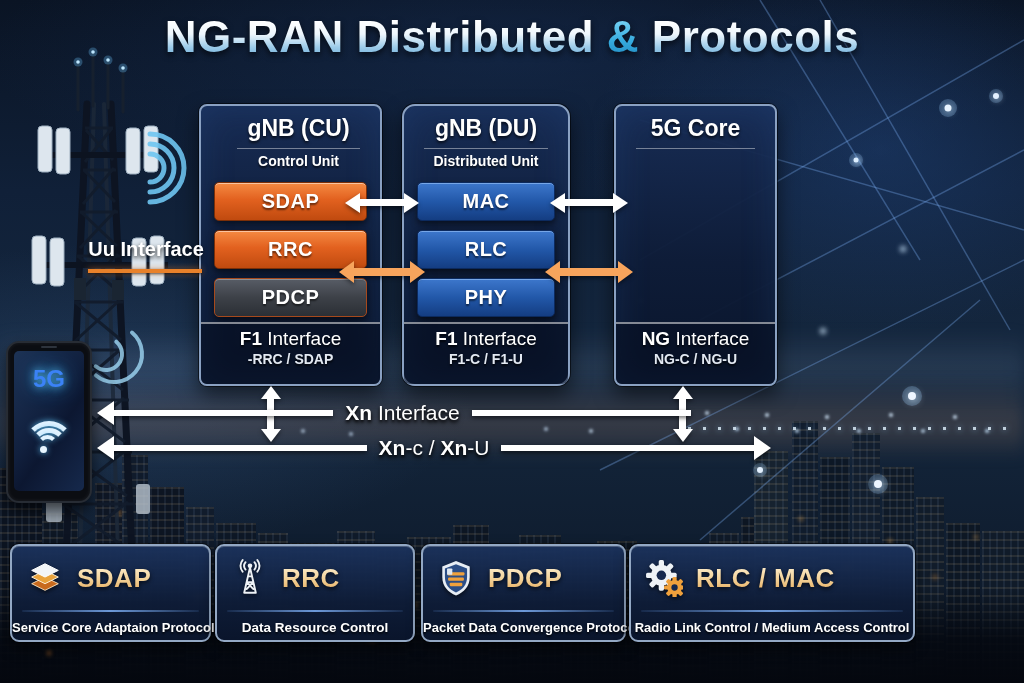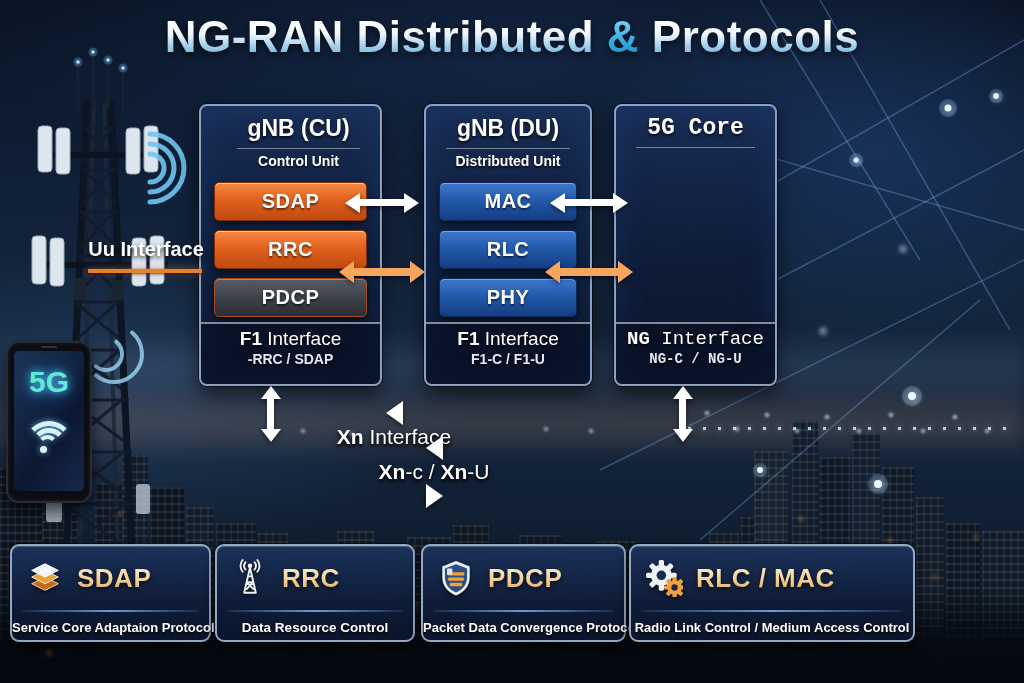--- a/index.html
+++ b/index.html
@@ -31,21 +31,21 @@
     background:repeating-linear-gradient(90deg,rgba(225,242,255,.95) 0 3px,transparent 3px 15px);
     filter:drop-shadow(0 0 3px rgba(160,215,255,.9));}
   svg.tower{position:absolute;left:-12px;top:40px;z-index:4;}
   
   .phone{position:absolute;left:6px;top:341px;width:82px;height:158px;z-index:5;
     background:#0b0d12;border:2px solid #272c34;border-radius:13px;
     box-shadow:0 8px 16px rgba(0,0,0,.65), inset 0 0 4px rgba(255,255,255,.08);}
   .phone-screen{position:absolute;left:6px;right:6px;top:8px;bottom:10px;border-radius:5px;
     background:linear-gradient(125deg,#1d3356 0%,#11203e 45%,#0c1731 60%,#16294c 100%);}
   .phone-speaker{position:absolute;left:33px;top:3px;width:16px;height:2px;border-radius:2px;background:#2d333c;}
-  .phone-5g{position:absolute;left:0;right:0;top:22px;text-align:center;font-size:30px;font-weight:bold;color:#5eead4;
+  .phone-5g{position:absolute;left:0;right:0;top:22px;text-align:center;font-size:24px;font-weight:bold;color:#3b82f6;
     text-shadow:0 0 9px #55c2f5,0 0 20px #2a96e0;}
   .warc{position:absolute;border:5px solid transparent;border-top-color:#e2f3ff;border-radius:50%;
     filter:drop-shadow(0 0 3px rgba(95,195,245,.9));}
   .wdot{position:absolute;width:7px;height:7px;border-radius:50%;background:#e8f6ff;
     box-shadow:0 0 6px rgba(95,195,245,.95);}
   
   .title{position:absolute;left:0;right:0;top:12px;margin:0;text-align:center;z-index:9;
     font-size:44px;font-weight:bold;letter-spacing:.5px;
     filter:drop-shadow(0 3px 3px rgba(0,0,0,.65));}
   .title .tg{background:linear-gradient(180deg,#ffffff 18%,#eef7fd 45%,#9ccbe9 72%,#63a7d6 100%);
@@ -89,21 +89,21 @@
   .v-arrow{position:absolute;width:7px;background:#fff;z-index:7;filter:drop-shadow(0 2px 2px rgba(0,0,0,.5));}
   .v-arrow::before,.v-arrow::after{content:"";position:absolute;left:50%;transform:translateX(-50%);
     width:0;height:0;border-style:solid;}
   .v-arrow::before{top:-13px;border-width:0 10px 13px 10px;border-color:transparent transparent #fff transparent;}
   .v-arrow::after{bottom:-13px;border-width:13px 10px 0 10px;border-color:#fff transparent transparent transparent;}
   
   .uu-label{position:absolute;left:86px;top:238px;width:120px;z-index:7;text-align:center;
     color:#fff;font-weight:bold;font-size:20px;text-shadow:0 2px 4px rgba(0,0,0,.85);}
   .uu-line{position:absolute;left:88px;top:269px;width:114px;height:4px;background:#e8812a;z-index:7;
     box-shadow:0 1px 3px rgba(0,0,0,.6),0 0 6px rgba(232,129,42,.6);}
-  .xn-row{position:absolute;display:flex;align-items:center;z-index:7;filter:drop-shadow(0 2px 2px rgba(0,0,0,.55));flex-direction:column;}
+  .xn-row{position:absolute;display:flex;align-items:center;z-index:7;filter:drop-shadow(0 2px 2px rgba(0,0,0,.55));}
   .xn-row .bar{flex:1;height:6px;background:#fff;}
   .xn-row .tri-l{width:0;height:0;border-style:solid;border-width:12px 17px 12px 0;border-color:transparent #fff transparent transparent;}
   .xn-row .tri-r{width:0;height:0;border-style:solid;border-width:12px 0 12px 17px;border-color:transparent transparent transparent #fff;}
   .xn-row .xlabel{margin:0 12px;color:#fff;font-size:21px;white-space:nowrap;text-shadow:0 2px 3px rgba(0,0,0,.8);}
   .xn-row .xlabel b{font-weight:bold;}
   .xn-row .xlabel span{font-weight:normal;}
   
   .legend{position:absolute;top:544px;height:94px;z-index:9;border-radius:9px;border:2px solid #93a8c4;
     background:linear-gradient(180deg,rgba(27,50,92,.97) 0%,rgba(14,28,55,.97) 60%,rgba(10,21,44,.98) 100%);
     box-shadow:0 0 0 1px rgba(0,0,0,.5),0 6px 14px rgba(0,0,0,.6), inset 0 1px 0 rgba(255,255,255,.22);}
@@ -293,36 +293,36 @@
       <div class="proto orange">SDAP</div>
       <div class="proto orange">RRC</div>
       <div class="proto dark orange-edge">PDCP</div>
     </div>
     <div class="col-footer">
       <div class="footer-main"><b>F1</b><span> Interface</span></div>
       <div class="footer-sub">-RRC / SDAP</div>
     </div>
   </div>
 
-  <div class="col" style="left:424px;width:164px;">
+  <div class="col" style="left:402px;width:164px;border-radius:13px;">
     <div class="col-header">gNB (DU)</div>
     <div class="col-sep"></div>
     <div class="col-sub">Distributed Unit</div>
     <div class="proto-stack">
       <div class="proto blue">MAC</div>
       <div class="proto blue">RLC</div>
       <div class="proto blue">PHY</div>
     </div>
     <div class="col-footer">
       <div class="footer-main"><b>F1</b><span> Interface</span></div>
       <div class="footer-sub">F1-C / F1-U</div>
     </div>
   </div>
 
-  <div class="col" style="left:614px;width:159px;font-family:Liberation Mono, monospace;">
+  <div class="col" style="left:614px;width:159px;">
     <div class="col-header">5G Core</div>
     <div class="col-sep"></div>
     <div class="col-sub"></div>
     <div class="col-footer">
       <div class="footer-main"><b>NG</b><span> Interface</span></div>
       <div class="footer-sub">NG-C / NG-U</div>
     </div>
   </div>
 
   <div class="uu-label">Uu Interface</div>

